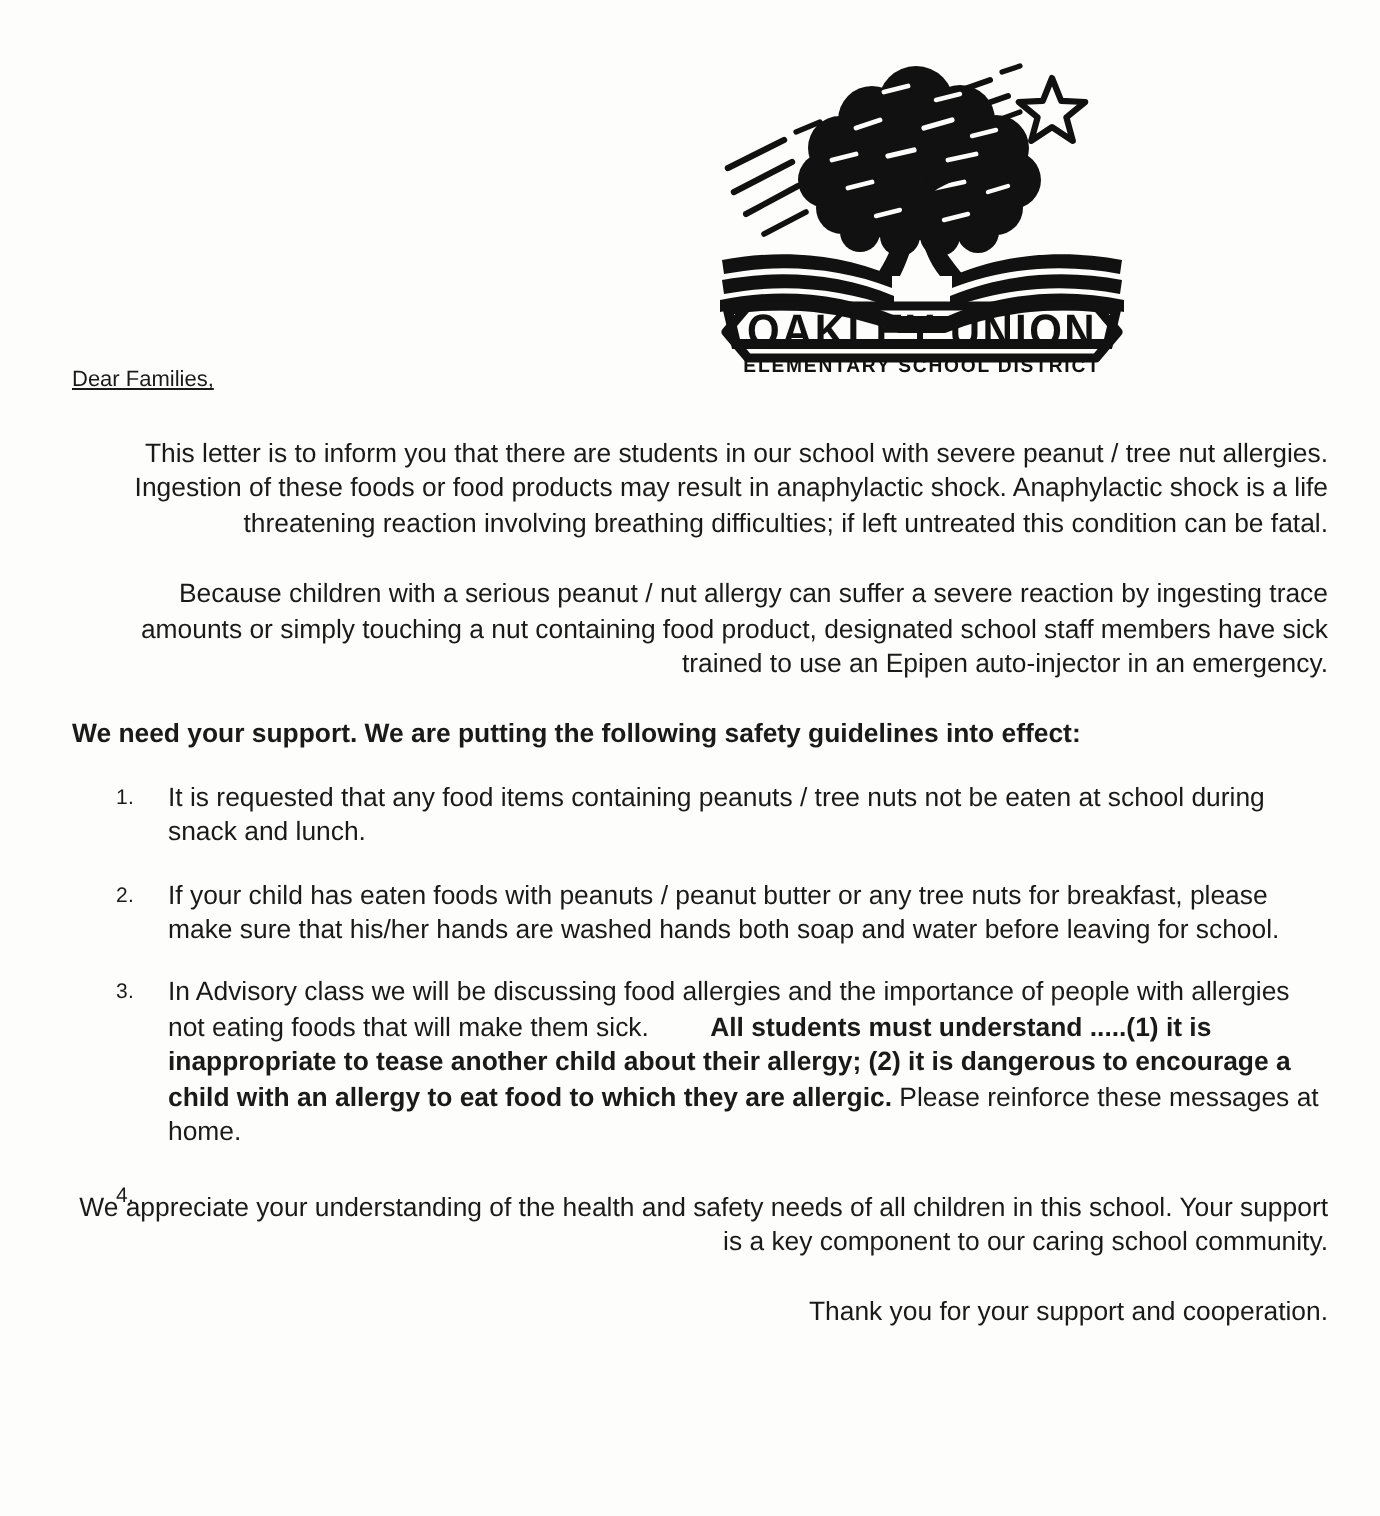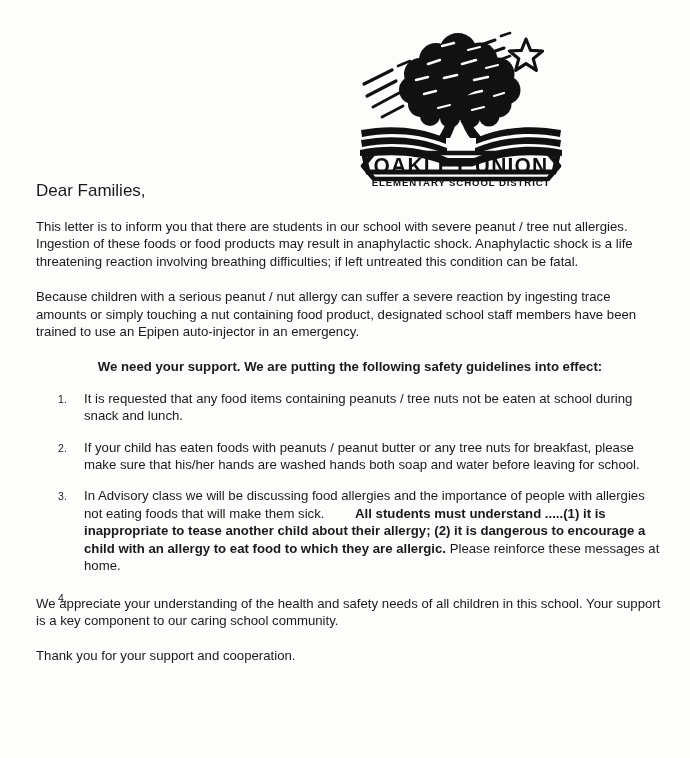--- a/index.html
+++ b/index.html
@@ -41,38 +41,38 @@
 
   
   .letter-body {
     position: absolute;
     left: 36px;
     top: 182px;
     width: 628px;
   }
 
   .salutation {
-    font-size: 17px;
+    font-size: 11px;
     line-height: 17px;
     margin: 0 0 19px 0;
+    text-decoration: underline;
   }
 
   p.para {
     font-size: 13.2px;
     line-height: 17.4px;
     margin: 0 0 18px 0;
-    text-align: left;
+    text-align: right;
   }
 
   p.heading-bold {
     font-size: 13.2px;
     line-height: 17.4px;
     font-weight: bold;
     margin: 10px 0 14px 0;
-    text-align: center;
   }
 
   ol.guidelines {
     list-style: none;
     margin: 0 0 16px 0;
     padding: 0;
   }
   ol.guidelines li {
     position: relative;
     padding-left: 48px;
@@ -204,21 +204,21 @@
       <text x="103" y="164" text-anchor="middle" font-family="'Liberation Sans', sans-serif" font-size="9.6" font-weight="bold" letter-spacing="0.9" fill="#111111">ELEMENTARY SCHOOL DISTRICT</text>
     </svg>
   </div>
 
   <div class="letter-body">
 
     <p class="salutation">Dear Families,</p>
 
     <p class="para">This letter is to inform you that there are students in our school with severe peanut / tree nut allergies. Ingestion of these foods or food products may result in anaphylactic shock. Anaphylactic shock is a life threatening reaction involving breathing difficulties; if left untreated this condition can be fatal.</p>
 
-    <p class="para">Because children with a serious peanut / nut allergy can suffer a severe reaction by ingesting trace amounts or simply touching a nut containing food product, designated school staff members have been trained to use an Epipen auto-injector in an emergency.</p>
+    <p class="para">Because children with a serious peanut / nut allergy can suffer a severe reaction by ingesting trace amounts or simply touching a nut containing food product, designated school staff members have sick trained to use an Epipen auto-injector in an emergency.</p>
 
 
     <p class="heading-bold">We need your support. We are putting the following safety guidelines into effect:</p>
 
     <ol class="guidelines">
       <li>
         <span class="num">1.</span>
         <span class="item-text">
           <span>It is requested that any food items containing peanuts / tree nuts not be eaten at school during snack and lunch.</span><b></b><span></span>
         </span>

